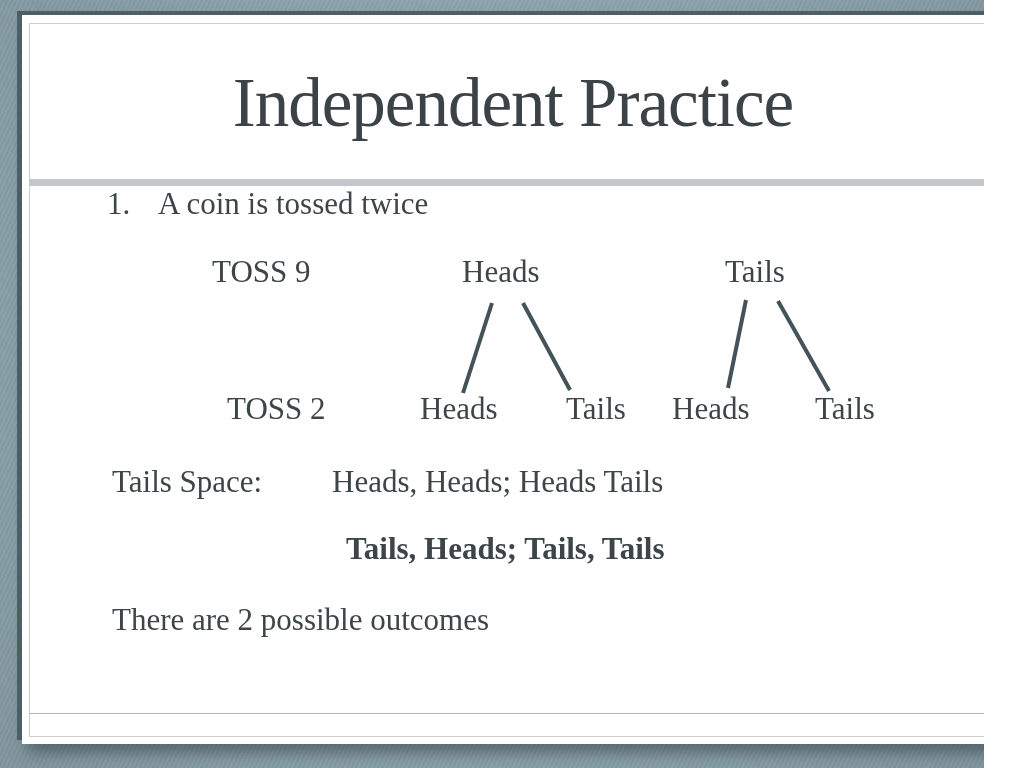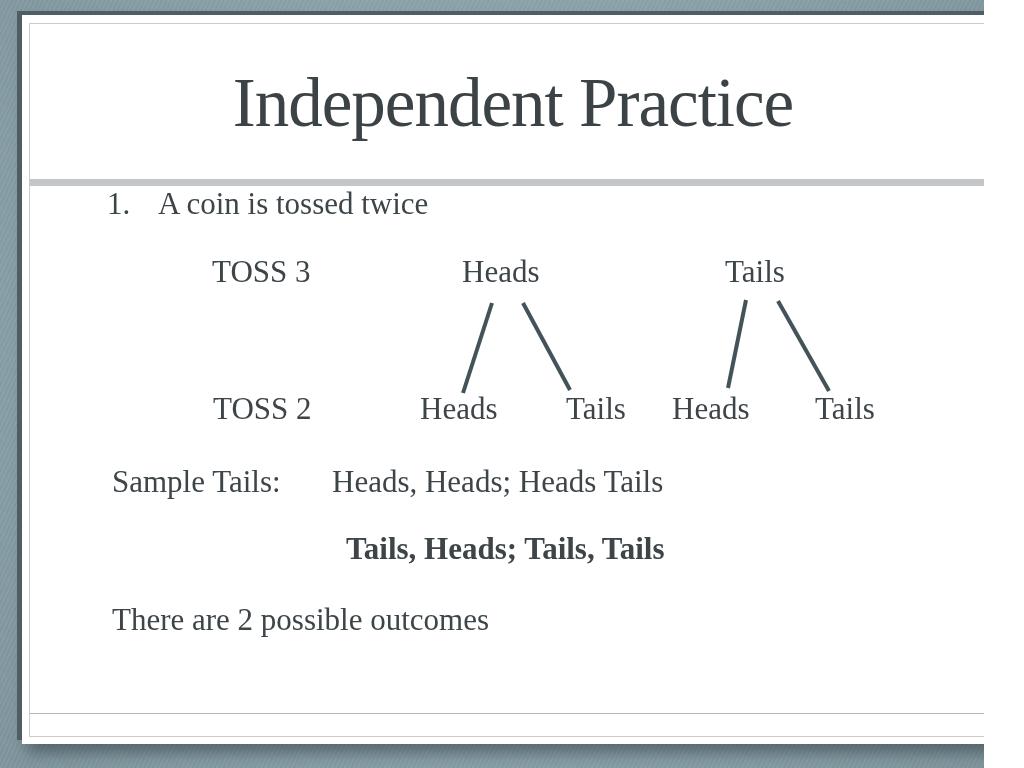--- a/index.html
+++ b/index.html
@@ -93,38 +93,38 @@
 
     <div class="inner-border"></div>
 
     <div class="slide-title">Independent Practice</div>
 
     <div class="title-divider"></div>
 
     <div class="txt" style="left:85px; top:170px;">1.</div>
     <div class="txt" style="left:136px; top:170px;">A coin is tossed twice</div>
 
-    <div class="txt" style="left:190px; top:238px;">TOSS 3</div>
+    <div class="txt" style="left:190px; top:238px;">TOSS 9</div>
     <div class="txt" style="left:440px; top:238px;">Heads</div>
     <div class="txt" style="left:703px; top:238px;">Tails</div>
 
     <svg class="tree-svg" width="982" height="729" viewBox="0 0 982 729">
       <line x1="470" y1="288" x2="441" y2="378" stroke="#44525a" stroke-width="4"></line>
       <line x1="501" y1="288" x2="548" y2="375" stroke="#44525a" stroke-width="4"></line>
       <line x1="724" y1="285" x2="706" y2="373" stroke="#44525a" stroke-width="4"></line>
       <line x1="756" y1="286" x2="807" y2="376" stroke="#44525a" stroke-width="4"></line>
     </svg>
 
-    <div class="txt" style="left:191px; top:375px;">TOSS 2</div>
+    <div class="txt" style="left:205px; top:375px;">TOSS 2</div>
     <div class="txt" style="left:398px; top:375px;">Heads</div>
     <div class="txt" style="left:544px; top:375px;">Tails</div>
     <div class="txt" style="left:650px; top:375px;">Heads</div>
     <div class="txt" style="left:793px; top:375px;">Tails</div>
 
-    <div class="txt" style="left:90px; top:448px;">Sample Tails:</div>
+    <div class="txt" style="left:90px; top:448px;">Tails Space:</div>
     <div class="txt" style="left:310px; top:448px;">Heads, Heads; Heads Tails</div>
     <div class="txt" style="left:324px; top:515px;font-weight:bold;">Tails, Heads; Tails, Tails</div>
 
     <div class="txt" style="left:90px; top:586px;">There are 2 possible outcomes</div>
 
     <div class="footer-divider"></div>
   </div>
 </div>
 
 </body></html>

